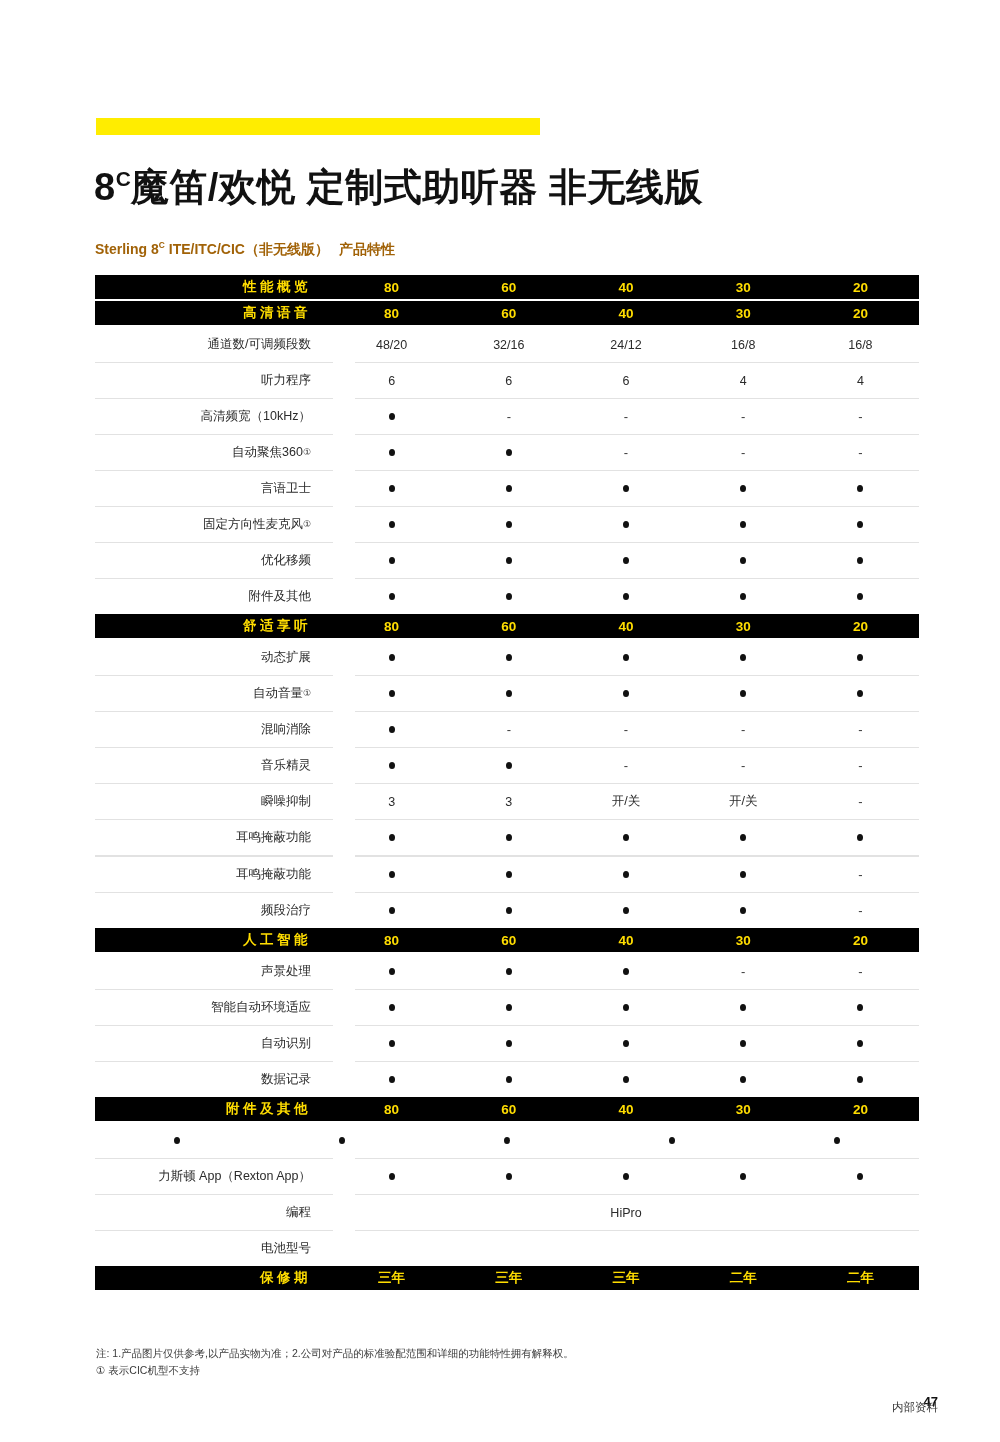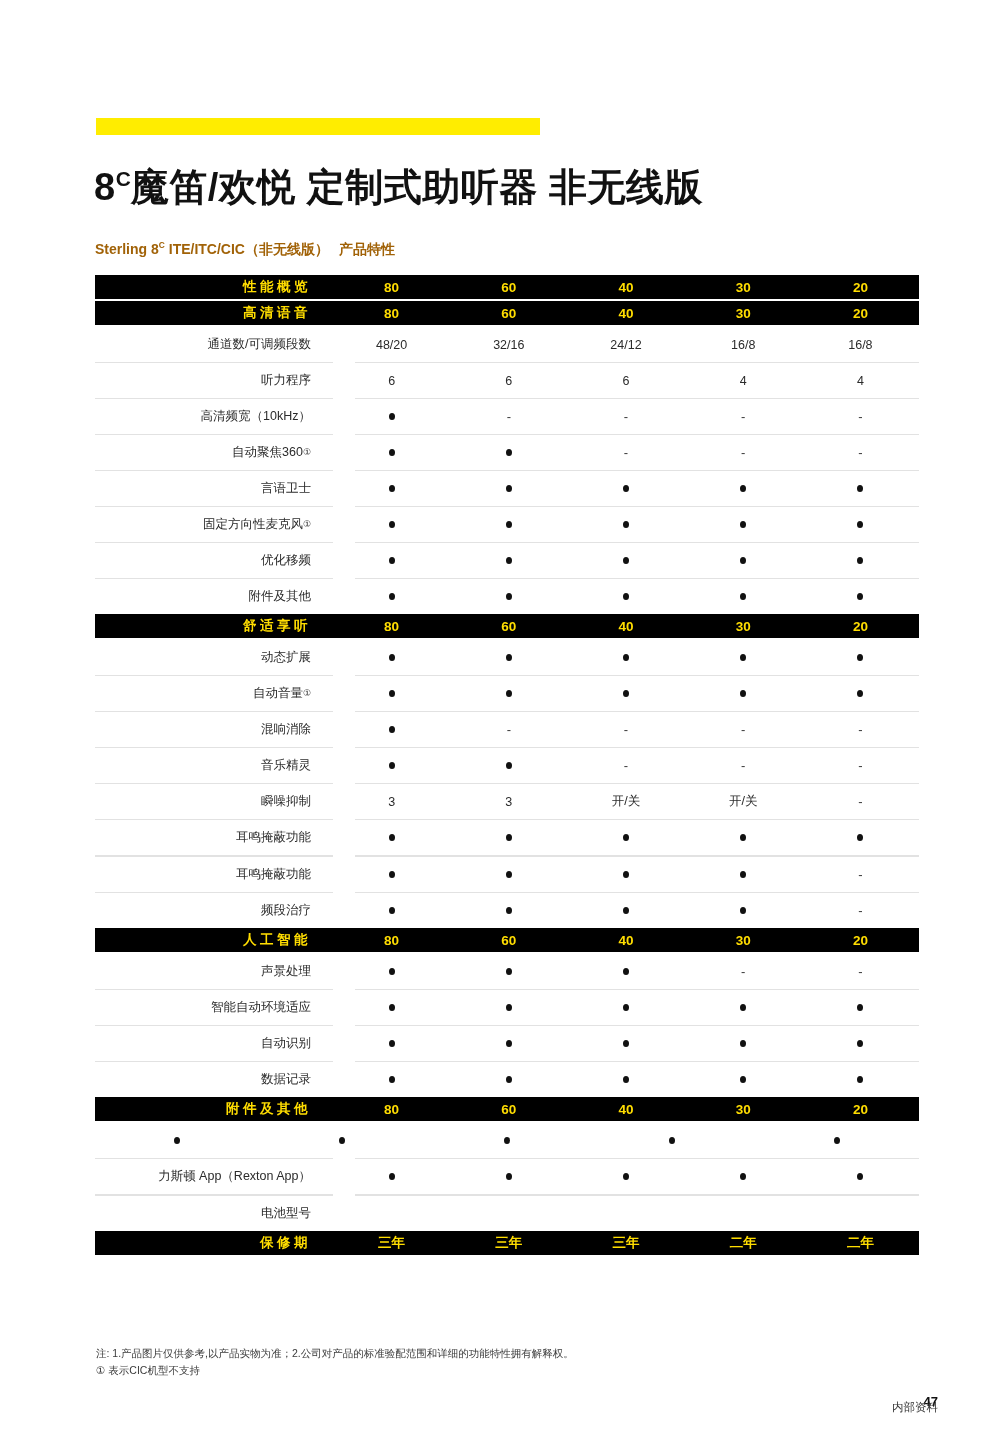--- a/index.html
+++ b/index.html
@@ -639,20 +639,24 @@
           <span class="dot"></span>
         </div>
         <div class="cell">
           <span class="dot"></span>
         </div>
         <div class="cell">
           <span class="dot"></span>
         </div>
       </div>
       <div class="divider"></div>
+      <div class="row data">
+        <div class="lbl">编程</div>
+        <div class="spanall">HiPro</div>
+      </div>
       <div class="divider"></div>
       <div class="row data">
         <div class="lbl">电池型号</div>
       </div>
       <div class="row section">
         <div class="lbl">保修期</div>
         <div class="cell">三年</div>
         <div class="cell">三年</div>
         <div class="cell">三年</div>
         <div class="cell">二年</div>

